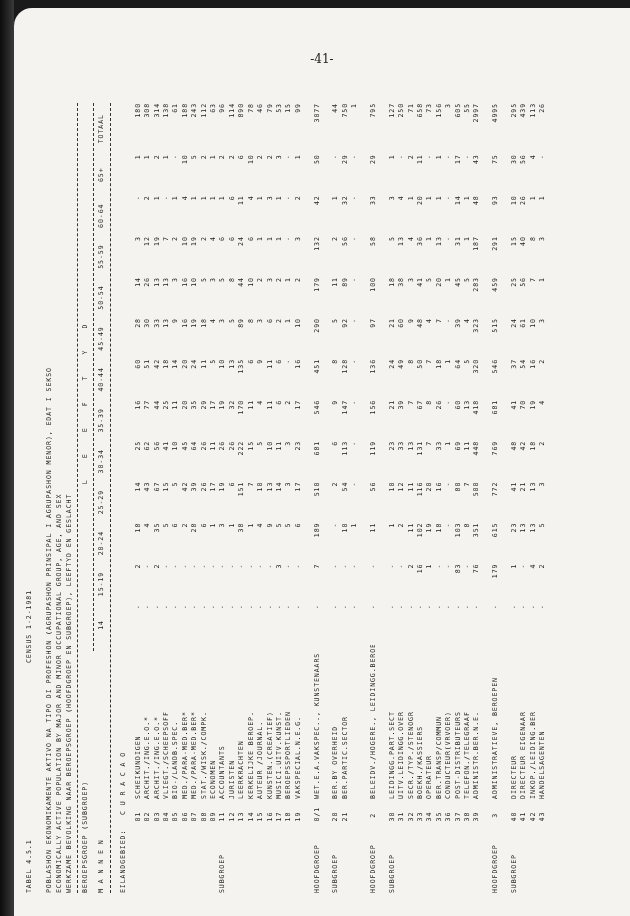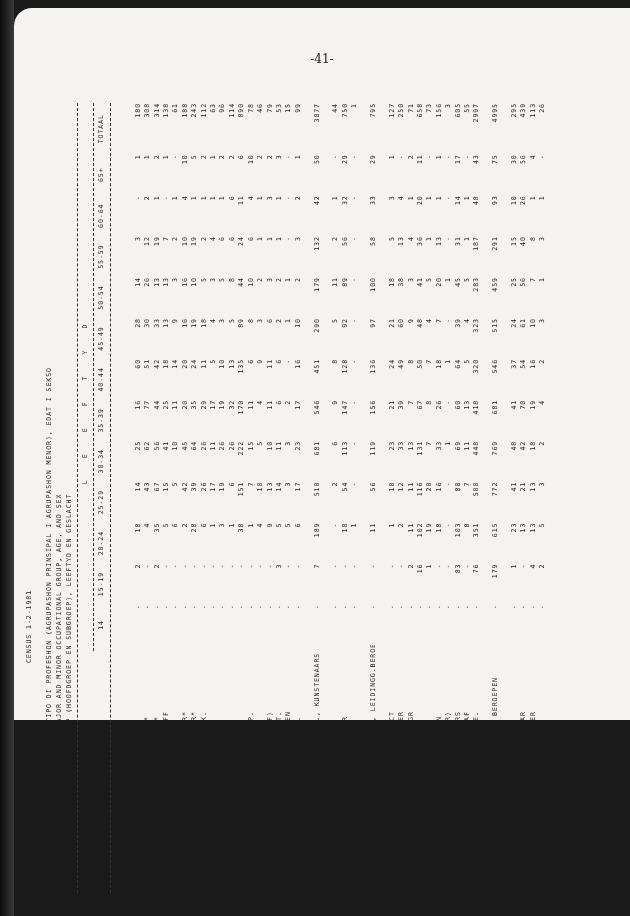--- a/index.html
+++ b/index.html
@@ -1,17 +1,17 @@
 <!DOCTYPE html>
 <html><head>
 <meta charset="utf-8">
 <style>
   html, body { margin:0; padding:0; }
   body { width:630px; height:916px; background:#1a1a1a; overflow:hidden; position:relative; font-family:"DejaVu Sans Mono", monospace; }
-  .page { position:absolute; left:14px; top:8px; width:616px; height:712px; background:#f4f3f0; border-top-left-radius:18px; }
+  .page { position:absolute; left:14px; top:8px; width:616px; height:908px; background:#f4f3f0; border-top-left-radius:18px; }
   .binding { position:absolute; left:0; top:0; width:14px; height:916px; background:linear-gradient(90deg,#0c0c0c,#3a3a3a); }
   .pagenum { position:absolute; top:44px; left:0; width:616px; text-align:center; font-family:"DejaVu Serif", serif; font-size:12px; color:#222; }
   
   .rot { position:absolute; left:24px; top:893px; width:790px; height:580px; transform-origin:0 0; transform:rotate(-90deg); color:#1b1b1b; font-size:6.6px; letter-spacing:0.9px; }
   .hdr { line-height:10px; white-space:pre; }
   .hdr .tab { display:inline-block; width:230px; }
   .rule { border-top:1px dashed #333; margin:3px 0; height:0; }
   .t { width:100%; border-collapse:collapse; table-layout:fixed; }
   .t td, .t th { padding:0; height:9.4px; line-height:9.4px; white-space:nowrap; font-weight:normal; overflow:hidden; }
   .t th { text-align:center; }

